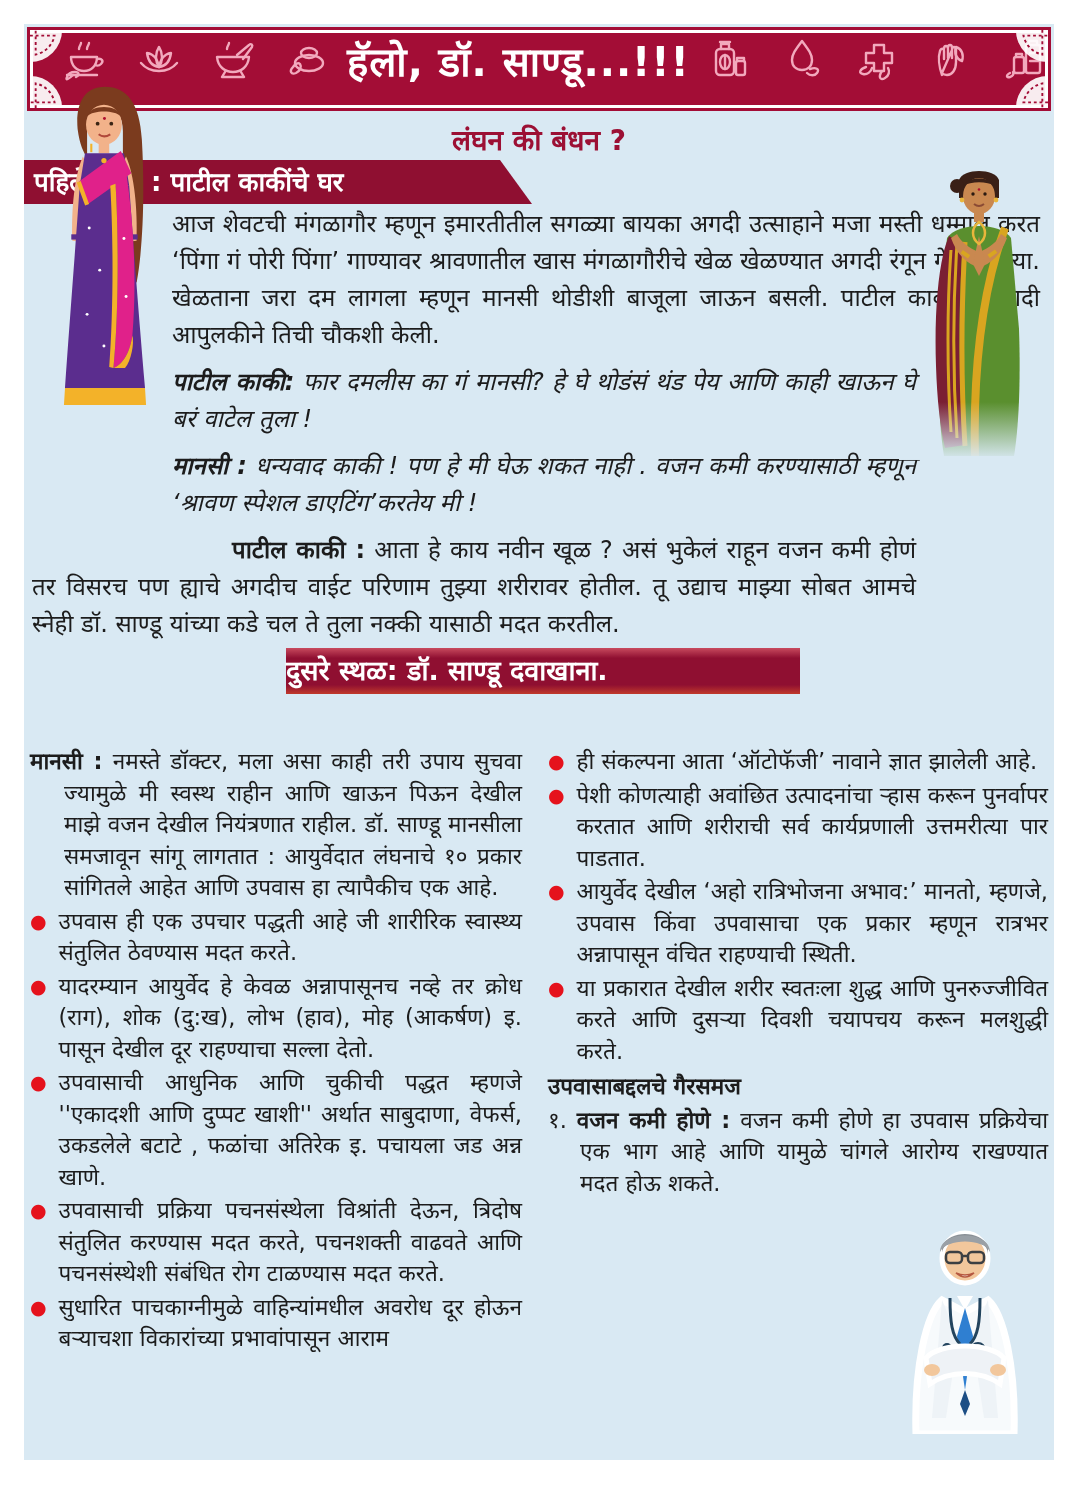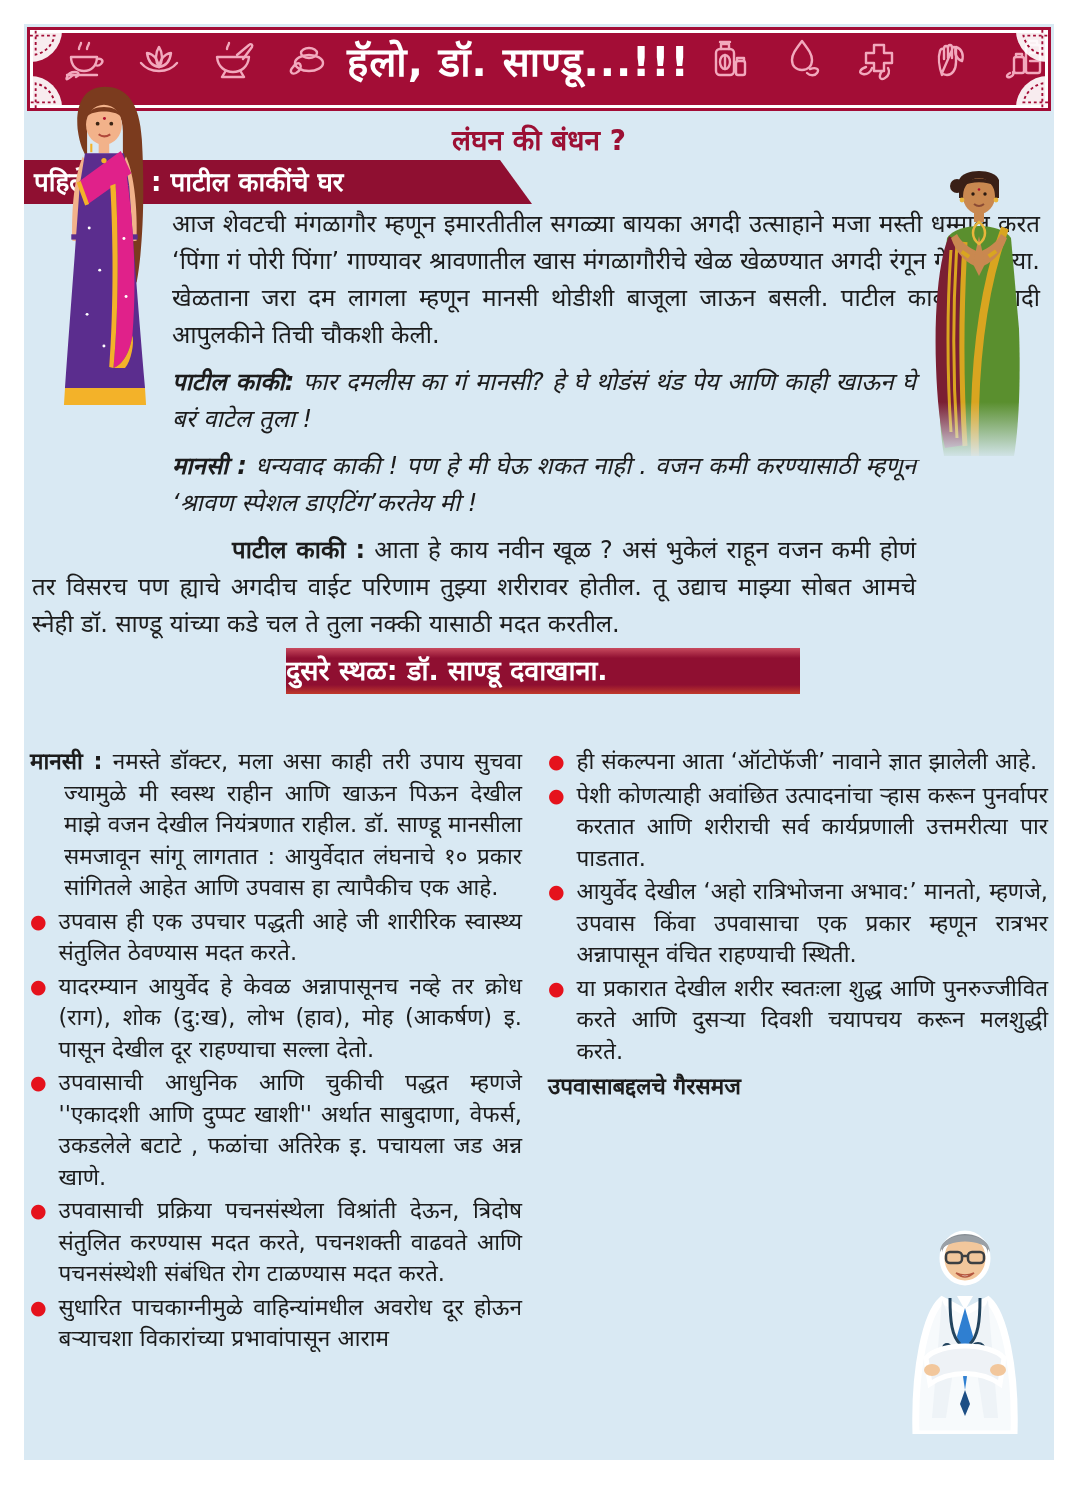--- a/index.html
+++ b/index.html
@@ -280,20 +280,21 @@
           <span class="dot">●</span>
           <span class="t">आयुर्वेद देखील ‘अहो रात्रिभोजना अभाव:’ मानतो, म्हणजे, उपवास किंवा उपवासाचा एक  प्रकार म्हणून रात्रभर अन्नापासून वंचित राहण्याची स्थिती.</span>
         </div>
       <div class="b">
           <span class="dot">●</span>
           <span class="t">या प्रकारात देखील शरीर स्वतःला शुद्ध आणि पुनरुज्जीवित करते आणि दुसऱ्या दिवशी चयापचय करून मलशुद्धी करते.</span>
         </div>
 
       <p class="mis-head">उपवासाबद्दलचे गैरसमज</p>
 
+      <p class="mi"><span>१.</span> <span class="lbl">वजन कमी होणे :</span><span> वजन कमी होणे हा उपवास प्रक्रियेचा एक  भाग आहे आणि यामुळे चांगले आरोग्य राखण्यात मदत होऊ शकते.</span></p>
 
 
       <div class="illus-doctor">
         <svg viewBox="0 0 170 216">
           <path d="M36 216 C34 150 46 96 62 82 L85 94 L108 82 C124 96 136 150 134 216 Z" fill="#f7fafc" stroke="#ffffff" stroke-width="7"></path>
           <path d="M62 82 L78 120 L66 200 L52 200 Z" fill="#eef3f7"></path>
           <path d="M108 82 L92 120 L104 200 L118 200 Z" fill="#eef3f7"></path>
           <ellipse cx="85" cy="40" rx="23" ry="25" fill="#f2c79c" stroke="#ffffff" stroke-width="5"></ellipse>
           <path d="M62 36 C62 16 108 16 108 36 L108 28 C100 12 70 12 62 28 Z" fill="#8a9096"></path>
           <path d="M60 34 C60 12 110 12 110 34 C104 20 66 20 60 34 Z" fill="#9aa0a6"></path>

